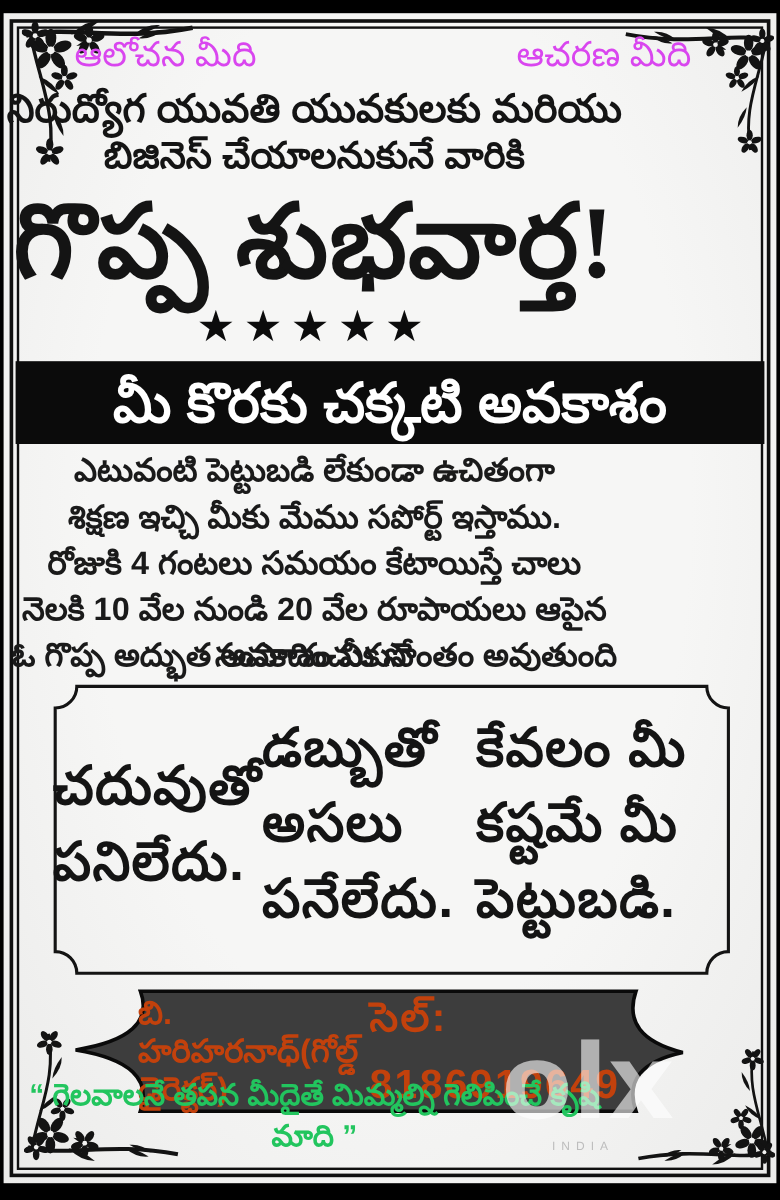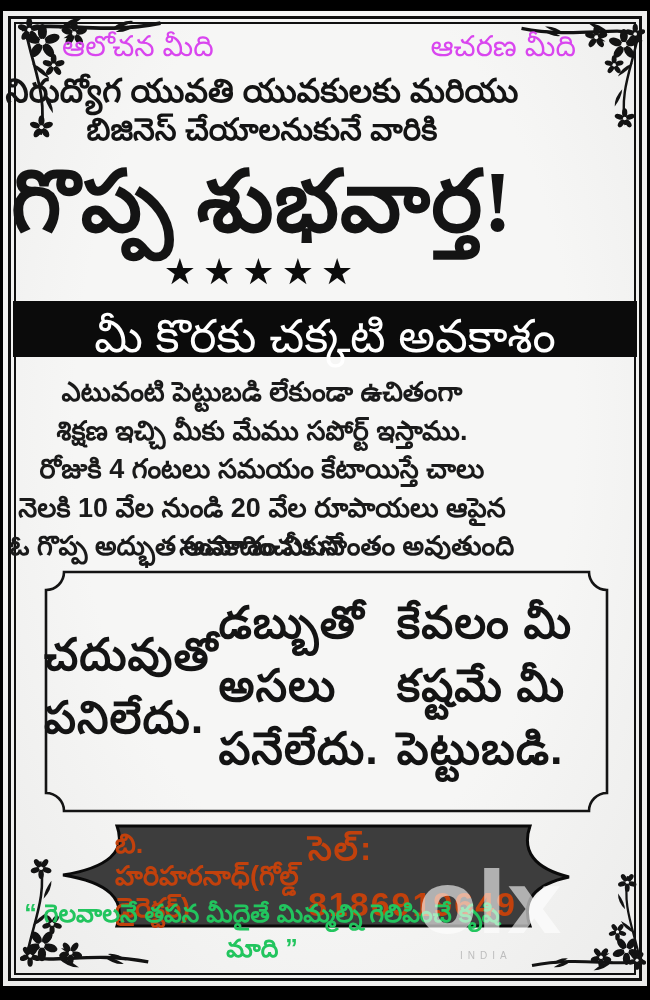--- a/index.html
+++ b/index.html
@@ -30,22 +30,22 @@
   .intro1{top:72px;font-size:33px;font-weight:700;}
   .intro2{top:112px;font-size:31px;font-weight:700;}
 
   
   .headline{top:146px;font-size:86px;font-weight:800;line-height:112px;
     font-family:"Liberation Serif", serif;letter-spacing:1px;}
 
   .stars{top:251px;font-size:36px;letter-spacing:7px;color:#0c0c0c;}
 
   
-  .opportunity{top:301px;left:13px;right:13px;height:56px;background:#0b0b0b;
-    color:#ffffff;text-align:center;font-size:46px;font-weight:400;line-height:70px;
+  .opportunity{top:301px;left:13px;right:13px;height:69px;background:#0b0b0b;
+    color:#ffffff;text-align:center;font-size:46px;font-weight:700;line-height:70px;
     position:absolute;z-index:4;}
 
   
   .bodycopy{top:373px;}
   .bodyline{height:38.5px;line-height:38.5px;font-size:27px;font-weight:600;color:#1a1a1a;}
 
   
   .hbox{left:44px;top:570px;width:565px;height:243px;}
   .hbox svg{position:absolute;left:0;top:0;}
   .hbox-lines{position:absolute;left:0;top:0;width:565px;height:243px;display:flex;

